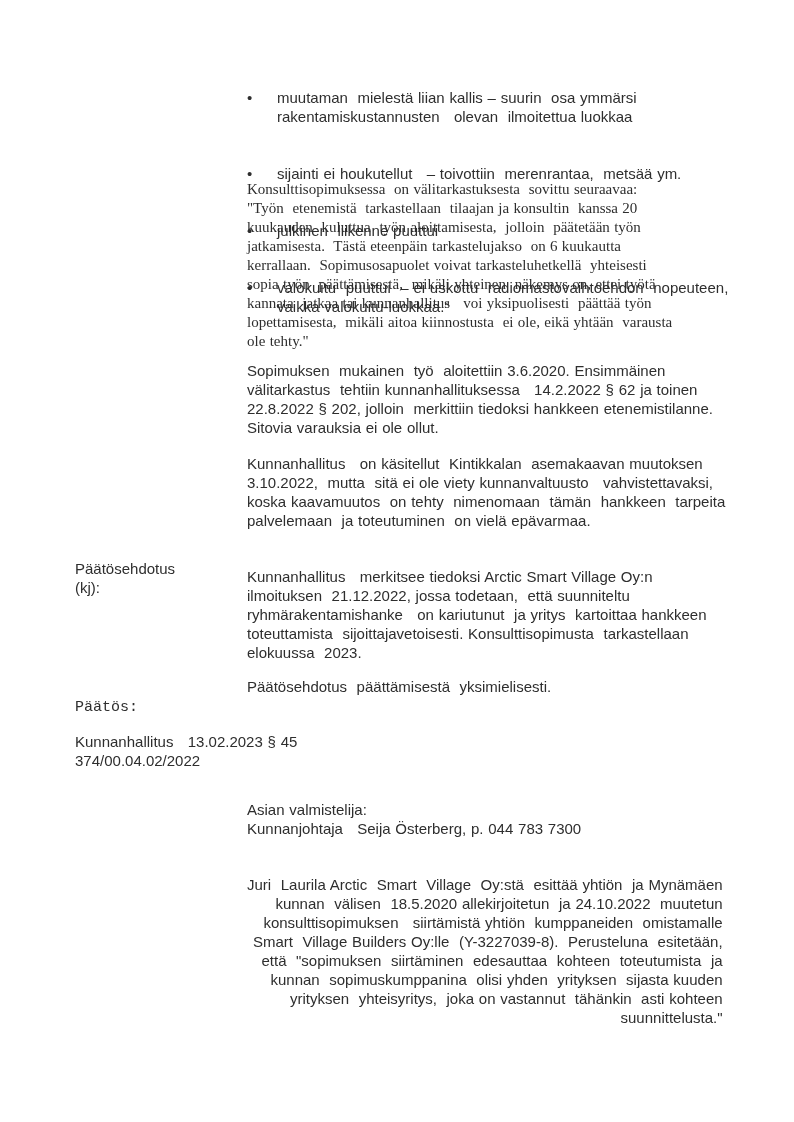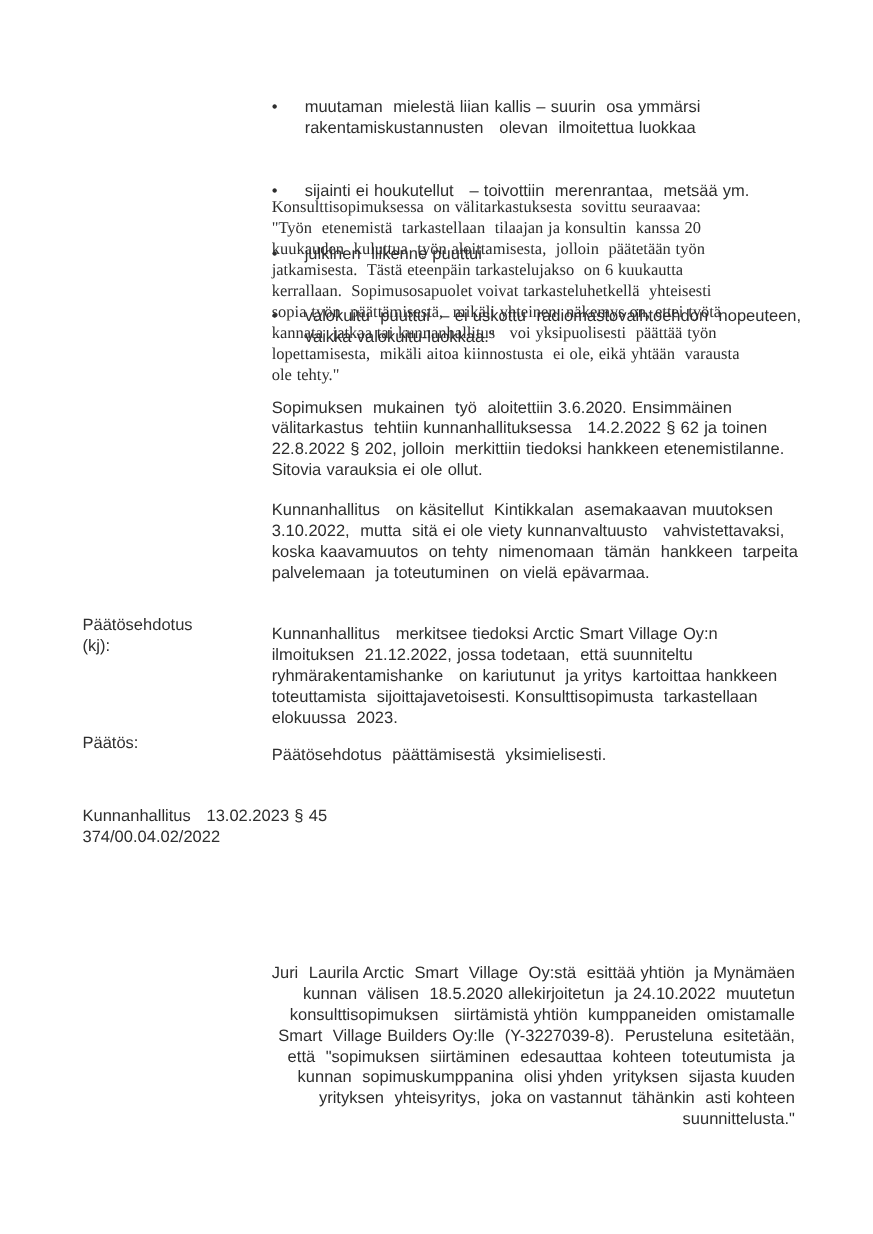--- a/index.html
+++ b/index.html
@@ -21,21 +21,21 @@
   .label-col { left: 75px; }
   .bullets { top: 50px; left: 247px; }
   .bullet-item { display: flex; align-items: flex-start; }
   .bullet-dot { flex: 0 0 30px; width: 30px; }
   .bullet-text { white-space: pre; }
   .p-review { top: 180px; font-family: Liberation Serif, serif; }
   .p-start { top: 361px; }
   .p-zoning { top: 454px; }
   .lbl-proposal { top: 548px; margin-top: 11px; }
   .p-proposal { top: 567px; }
-  .lbl-decision { top: 666px; }
+  .lbl-decision { top: 698px; font-family: Liberation Mono, monospace; }
   .p-decision { top: 677px; }
   .board-ref { top: 732px; }
   .p-preparer { top: 800px; }
   .p-transfer { top: 875px; text-align: right; }
 </style>
 </head>
 <body style="background: rgb(255, 255, 255);">
 
 <div class="page" style="color: rgb(46, 46, 46);">
 
@@ -89,20 +89,22 @@
 toteuttamista  sijoittajavetoisesti. Konsulttisopimusta  tarkastellaan
 elokuussa  2023.</div>
 
   <div class="block label-col lbl-decision">Päätös:</div>
 
   <div class="block body-col p-decision">Päätösehdotus  päättämisestä  yksimielisesti.</div>
 
   <div class="block label-col board-ref">Kunnanhallitus   13.02.2023 § 45
 374/00.04.02/2022</div>
 
+  <div class="block body-col p-preparer">Asian valmistelija:
+Kunnanjohtaja   Seija Österberg, p. 044 783 7300</div>
 
   <div class="block body-col p-transfer">Juri  Laurila Arctic  Smart  Village  Oy:stä  esittää yhtiön  ja Mynämäen
 kunnan  välisen  18.5.2020 allekirjoitetun  ja 24.10.2022  muutetun
 konsulttisopimuksen   siirtämistä yhtiön  kumppaneiden  omistamalle
 Smart  Village Builders Oy:lle  (Y-3227039-8).  Perusteluna  esitetään,
 että  "sopimuksen  siirtäminen  edesauttaa  kohteen  toteutumista  ja
 kunnan  sopimuskumppanina  olisi yhden  yrityksen  sijasta kuuden
 yrityksen  yhteisyritys,  joka on vastannut  tähänkin  asti kohteen
 suunnittelusta."</div>
 

